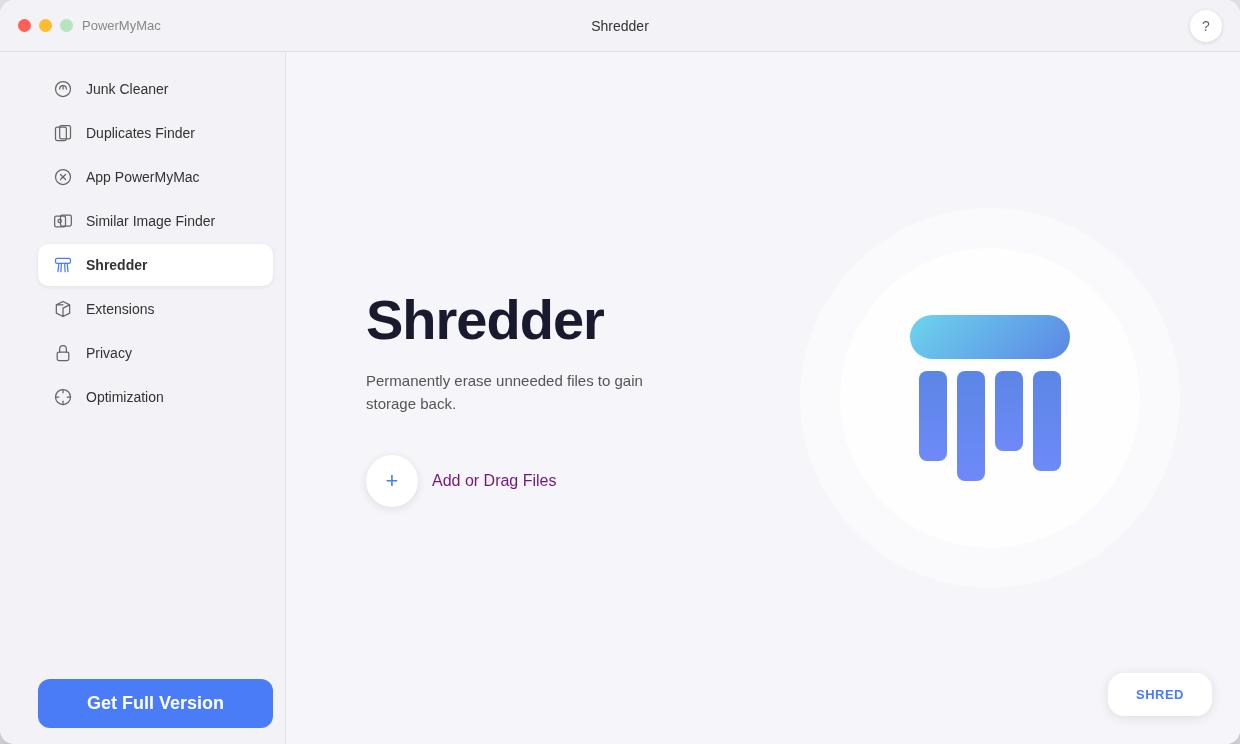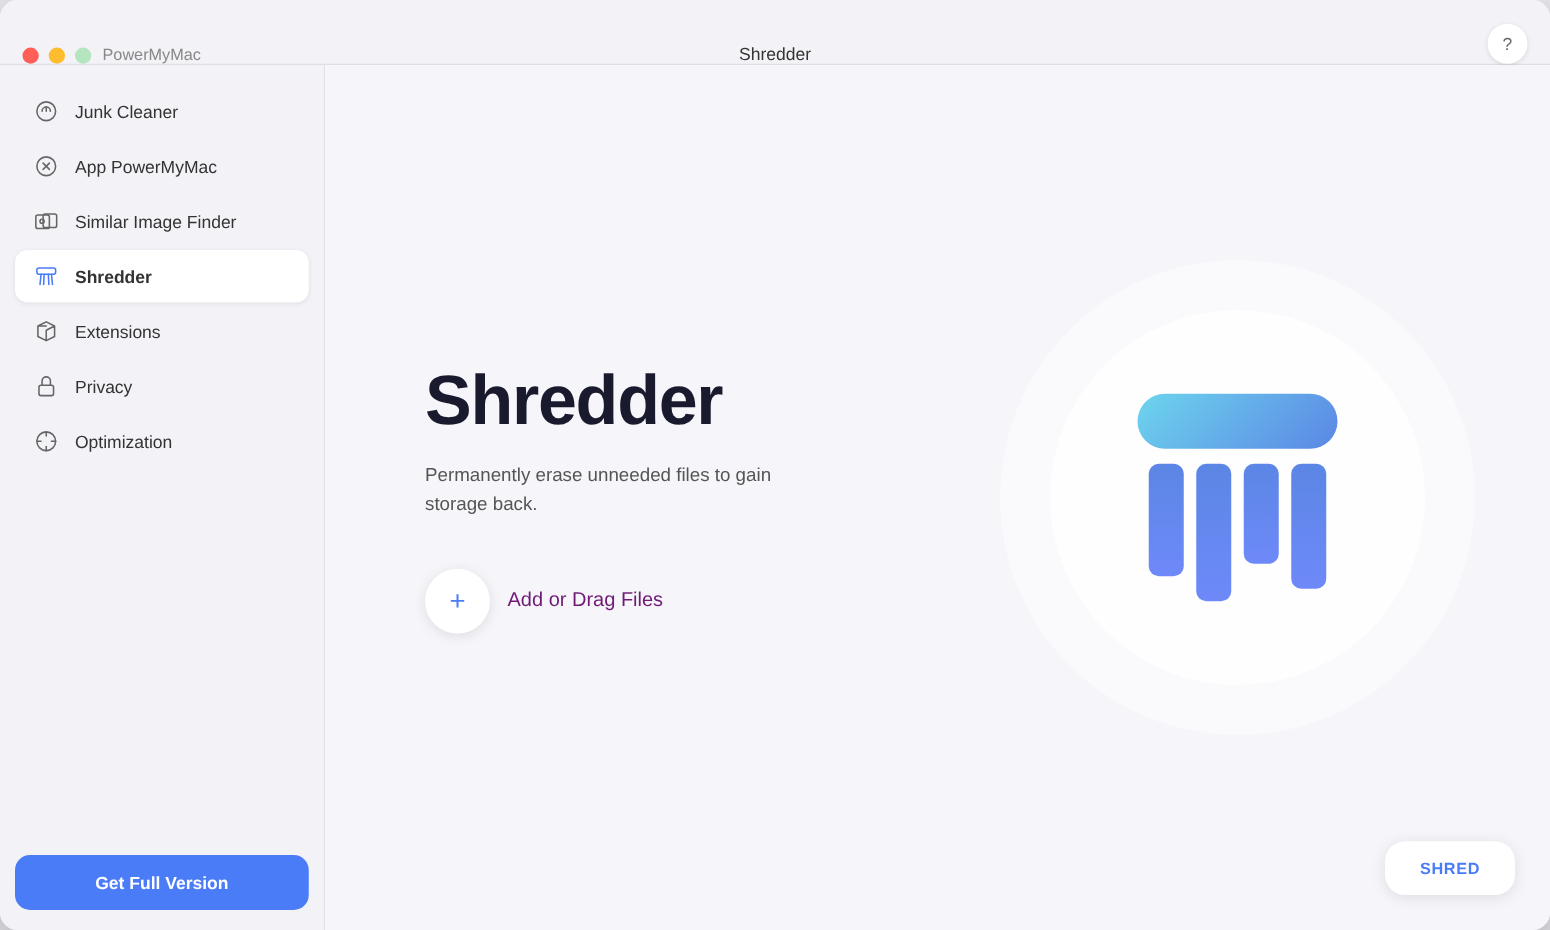--- a/index.html
+++ b/index.html
@@ -23,21 +23,21 @@
       display: flex;
       flex-direction: column;
       position: relative;
     }
 
     
     .titlebar {
       height: 52px;
       background: #f2f2f7;
       display: flex;
-      align-items: flex-end;
+      align-items: center;
       justify-content: center;
       position: relative;
       border-bottom: 1px solid rgba(0,0,0,0.08);
       flex-shrink: 0;
     }
 
     .titlebar-controls {
       position: absolute;
       left: 18px;
       display: flex;
@@ -96,20 +96,21 @@
 
     
     .sidebar {
       width: 260px;
       background: #f2f2f7;
       padding: 16px 12px;
       display: flex;
       flex-direction: column;
       flex-shrink: 0;
       border-right: 1px solid rgba(0,0,0,0.06);
+      margin-left: 26px;
     }
 
     .sidebar-items {
       flex: 1;
       display: flex;
       flex-direction: column;
       gap: 2px;
     }
 
     .sidebar-item {
@@ -146,21 +147,21 @@
       padding-top: 16px;
     }
 
     .get-full-btn {
       width: 100%;
       padding: 14px;
       background: #4a7cf7;
       color: #fff;
       border: none;
       border-radius: 12px;
-      font-size: 14px;
+      font-size: 18px;
       font-weight: 600;
       cursor: pointer;
       text-align: center;
     }
 
     
     .content {
       flex: 1;
       background: #f5f5fa;
       display: flex;
@@ -340,20 +341,29 @@
           <span class="sidebar-icon">
             <svg class="icon-svg" viewBox="0 0 24 24">
                 <circle cx="12" cy="12" r="9"></circle>
                 <path d="M8 12a4 4 0 0 1 8 0"></path>
                 <line x1="12" y1="8" x2="12" y2="12"></line>
               </svg>
           </span>
           <span>Junk Cleaner</span>
         </div>
 
+        <div class="sidebar-item">
+          <span class="sidebar-icon">
+            <svg class="icon-svg" viewBox="0 0 24 24">
+                <rect x="3" y="5" width="13" height="16" rx="2"></rect>
+                <rect x="8" y="3" width="13" height="16" rx="2" fill="none"></rect>
+              </svg>
+          </span>
+          <span>Duplicates Finder</span>
+        </div>
 
         <div class="sidebar-item">
           <span class="sidebar-icon">
             <svg class="icon-svg" viewBox="0 0 24 24">
                 <circle cx="12" cy="12" r="9"></circle>
                 <line x1="9" y1="9" x2="15" y2="15"></line>
                 <line x1="15" y1="9" x2="9" y2="15"></line>
               </svg>
           </span>
           <span>App PowerMyMac</span>

